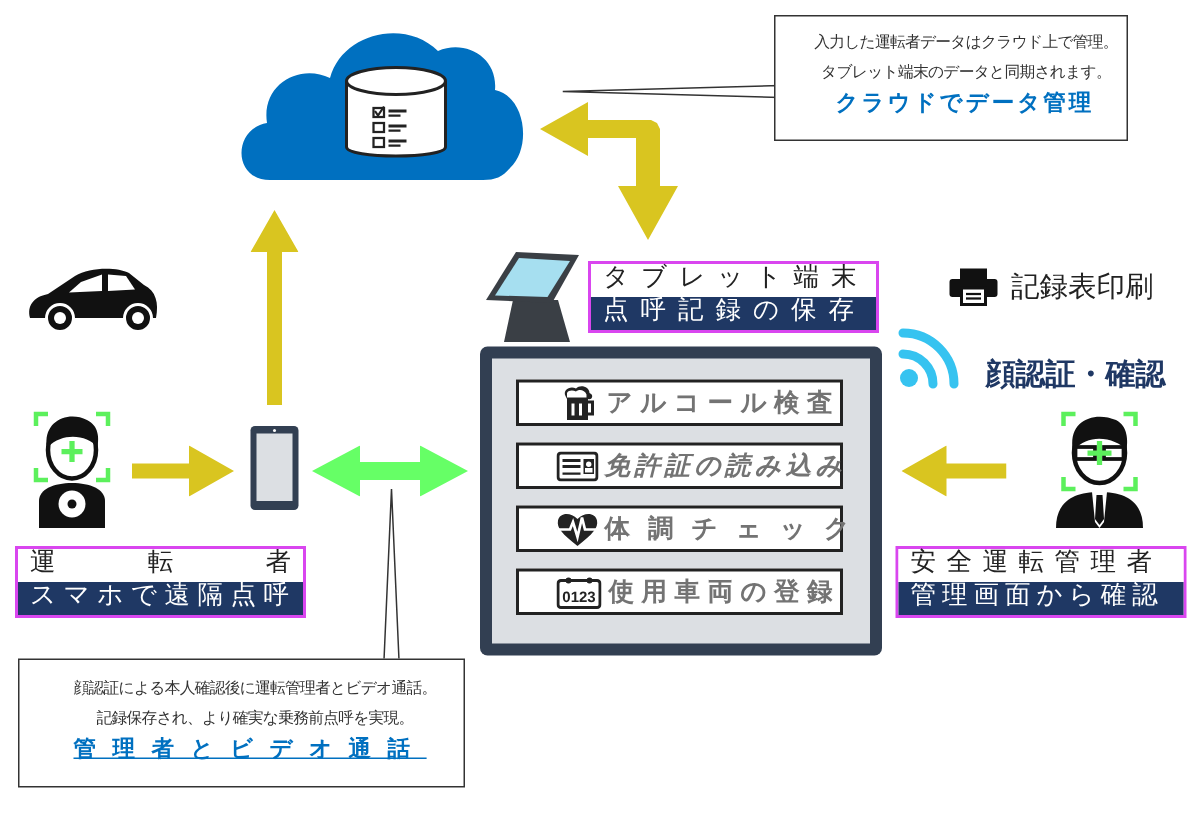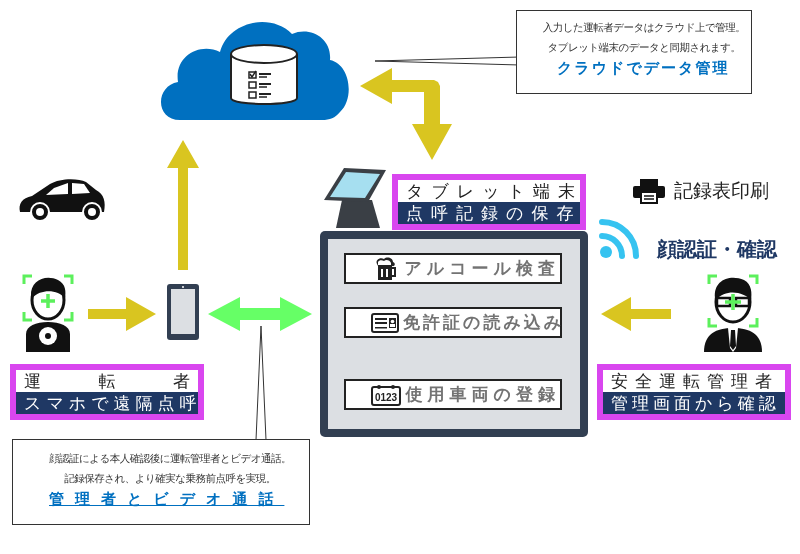--- a/index.html
+++ b/index.html
@@ -7,21 +7,21 @@
          font-family:"DejaVu Sans", sans-serif; }
   .abs { position:absolute; }
   svg { display:block; }
 
   
   .callout { position:absolute; background:#fff; border:1px solid #333; box-sizing:border-box; }
   .callout .line { font-size:10.5px; color:#333; letter-spacing:-0.5px; white-space:nowrap;text-align:center; }
   .callout .headline { color:#0070c0; font-weight:bold; white-space:nowrap; }
 
   
-  .lbl { position:absolute; box-sizing:border-box; border:6px solid #d946ef; }
+  .lbl { position:absolute; box-sizing:border-box; border:2px solid #d946ef;font-family:Liberation Mono, monospace; }
   .lbl .top { background:#fff; color:#222; font-size:17px; height:22px; line-height:22px; white-space:nowrap; }
   .lbl .bot { background:#1f3864; color:#fff; font-size:17px; height:22px; line-height:22px; white-space:nowrap; }
 
   
   .tablet { position:absolute; left:320px; top:231px; width:268px; height:206px; background:#323f52; border-radius:5px; }
   .screen { position:absolute; left:8px; top:8px; right:8px; bottom:8px; background:#dcdfe3; }
   .row { position:absolute; left:16px; width:218px; height:31px; background:#fff; border:2px solid #222; box-sizing:border-box;
          display:flex; align-items:center; }
   .row .ic { width:34px; height:27px; display:flex; align-items:center; justify-content:center;margin-left:25px; }
   .row .txt { color:#737373; font-weight:bold; font-size:17px; white-space:nowrap; margin-left:4px; letter-spacing:5px; }
@@ -164,33 +164,42 @@
         <svg width="24" height="26" viewBox="0 0 24 26">
           <path d="M3 8 C1 4 6 1 10 3 C13 0 19 2 19 6 C22 7 21 11 18 10 L18 24 L4 24 L4 10 Z" fill="#222"></path>
           <path d="M4 6 C5 4 8 4 10 5 C12 3 16 4 17 7 L17 9 L4 9 Z" fill="#fff"></path>
           <path d="M18 12 h3 v8 h-3" stroke="#222" stroke-width="2" fill="none"></path>
           <rect x="7" y="13" width="2" height="8" fill="#fff"></rect>
             <rect x="12" y="13" width="2" height="8" fill="#fff"></rect>
         </svg>
       </span>
       <span class="txt">アルコール検査</span>
     </div>
-    <div class="row" style="top:68px;">
+    <div class="row" style="top:56px;font-style:italic;">
       <span class="ic">
         <svg width="28" height="20" viewBox="0 0 28 20">
           <rect x="1" y="1" width="26" height="18" rx="2" fill="#fff" stroke="#222" stroke-width="2"></rect>
           <rect x="4" y="5" width="12" height="2" fill="#222"></rect>
             <rect x="4" y="9" width="12" height="2" fill="#222"></rect>
           <rect x="4" y="14" width="12" height="1.5" fill="#222"></rect>
           <rect x="18" y="5" width="7" height="10" fill="#222"></rect>
           <circle cx="21.5" cy="8.5" r="1.8" fill="#fff"></circle>
             <rect x="19" y="11" width="5" height="3" fill="#fff"></rect>
         </svg>
       </span>
       <span class="txt" style="letter-spacing:3px;">免許証の読み込み</span>
+    </div>
+    <div class="row" style="top:98px;">
+      <span class="ic">
+        <svg width="28" height="24" viewBox="0 0 28 24">
+          <path d="M14 23 C4 15 0 11 1 6 C2 1 9 0 14 5 C19 0 26 1 27 6 C28 11 24 15 14 23 Z" fill="#222"></path>
+          <polyline points="1,12 9,12 11,7 14,17 17,4 19,12 27,12" stroke="#fff" stroke-width="1.8" fill="none"></polyline>
+        </svg>
+      </span>
+      <span class="txt" style="letter-spacing:12px;">体調チェック</span>
     </div>
     <div class="row" style="top:140px;">
       <span class="ic">
         <svg width="30" height="22" viewBox="0 0 30 22">
           <rect x="1" y="3" width="28" height="18" rx="2" fill="#fff" stroke="#222" stroke-width="2"></rect>
           <circle cx="8" cy="3" r="2" fill="#222"></circle>
             <circle cx="22" cy="3" r="2" fill="#222"></circle>
           <text x="15" y="17" font-size="10" font-weight="bold" text-anchor="middle" fill="#222" font-family="Liberation Sans, sans-serif">0123</text>
         </svg>
       </span>

